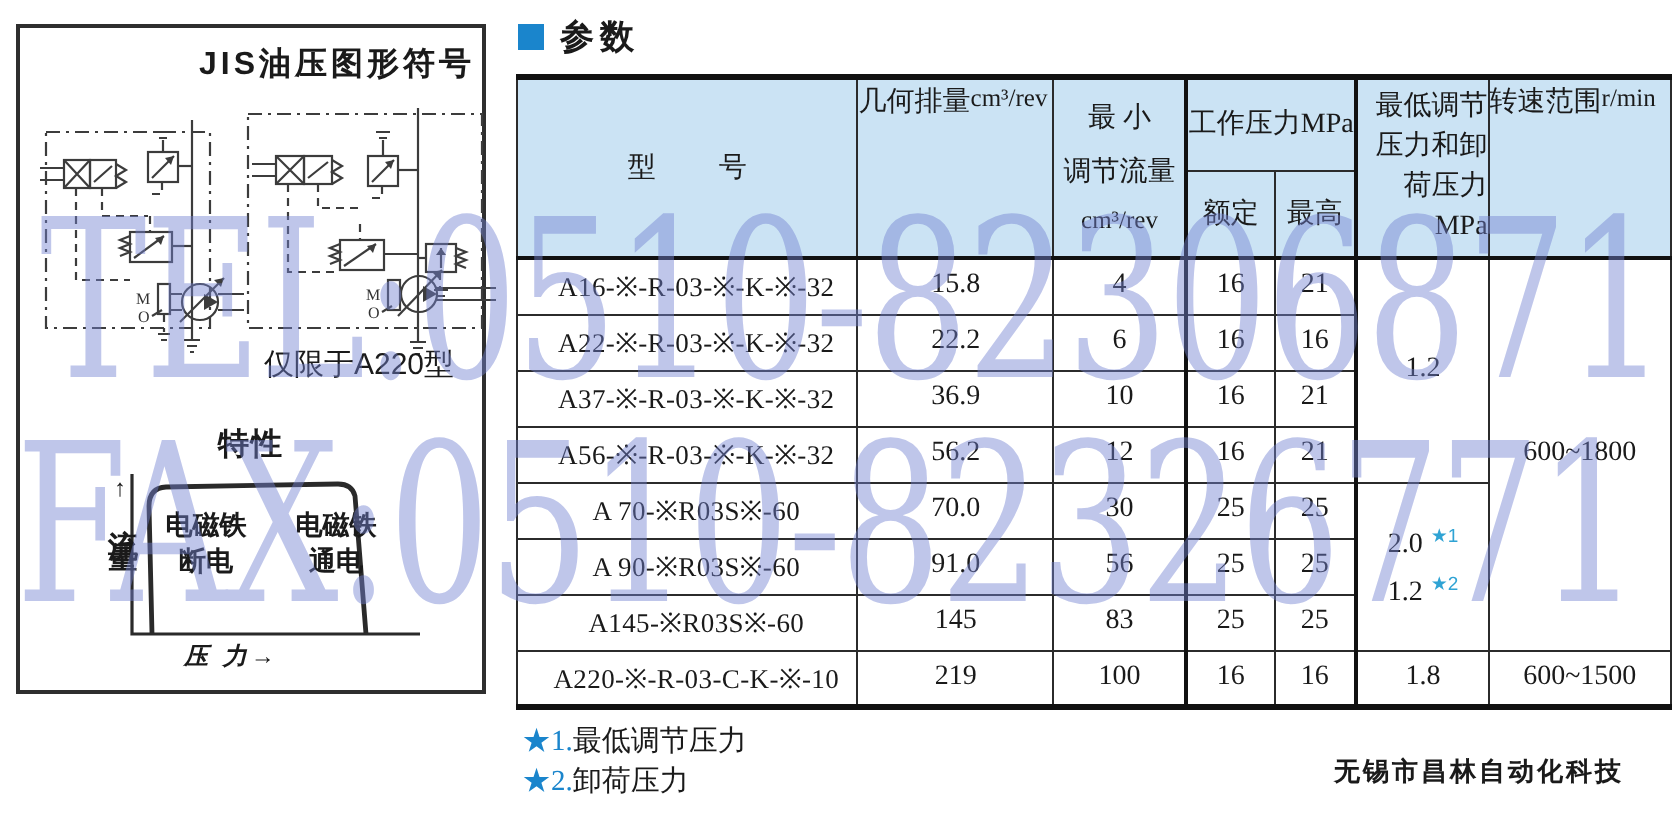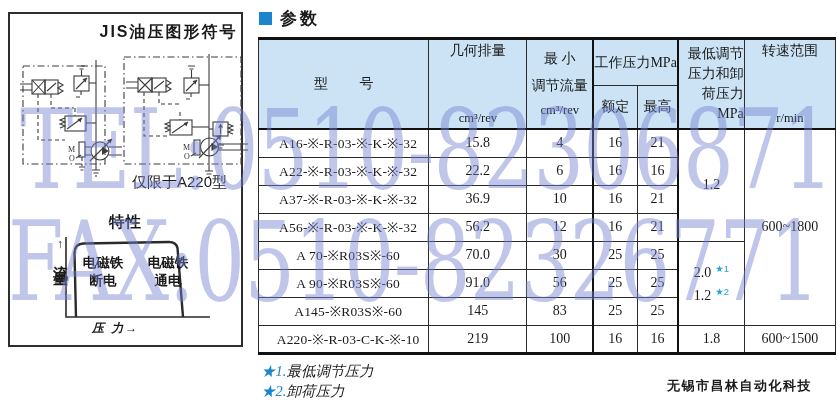--- a/index.html
+++ b/index.html
@@ -47,35 +47,35 @@
           table-layout:fixed;border-top:3px solid #111;border-bottom:3px solid #111;
           border-left:1px solid #222;border-right:1px solid #222;
           font-family:"Liberation Serif","DejaVu Serif",serif;}
   .params th,.params td{border:1px solid #2b2b2b;padding:0;text-align:center;font-weight:normal;}
   .params thead th{background:var(--header_bg,#cbe3f4);font-size:14px;}
   .params thead tr.r1{height:46px;}
   .params thead tr.r2{height:42px;}
   .hb{border-bottom:2px solid #111 !important;}
   .thickL{border-left:2px solid #111 !important;}
   .model-h{word-spacing:2em;}
-  .stack2{display:flex;flex-direction:column;justify-content:space-between;height:84px;}
+  .stack2{display:flex;flex-direction:row;justify-content:flex-start;height:84px;}
   .stack3{display:flex;flex-direction:column;justify-content:space-evenly;height:86px;}
   .stack4{display:flex;flex-direction:column;justify-content:center;height:88px;line-height:20px;text-align:right;}
   .stackwp{display:flex;flex-direction:row;justify-content:center;line-height:18px;}
   .unit{font-size:12.5px;}
   .params tbody tr{height:28px;}
   .params tbody td{font-size:14px;background:#fff;}
   .params td.model{text-align:center;padding-left:9px;font-size:13.5px;letter-spacing:.2px;}
   .note{color:var(--note_star,#2fa3d4);font-size:9.5px;vertical-align:5px;margin-left:4px;
         font-family:"Liberation Sans",sans-serif;}
   .pline{margin:5px 0;}
 
   
   .fnotes{position:absolute;left:261px;top:362px;font-family:"Liberation Serif","DejaVu Serif",serif;
-          font-size:14.5px;line-height:19.5px;font-style:italic;}
+          font-size:14.5px;line-height:19.5px;}
   .fnote .mark{color:var(--accent_blue,#1a85cc);}
   .company{position:absolute;right:25px;top:377px;font-weight:bold;font-size:13px;letter-spacing:1.5px;}
 </style>
 </head>
 <body>
 
 <div class="screen">
 
   <div class="wm wm1">TEL:0510-82306871</div>
   <div class="wm wm2">FAX:0510-82326771</div>

